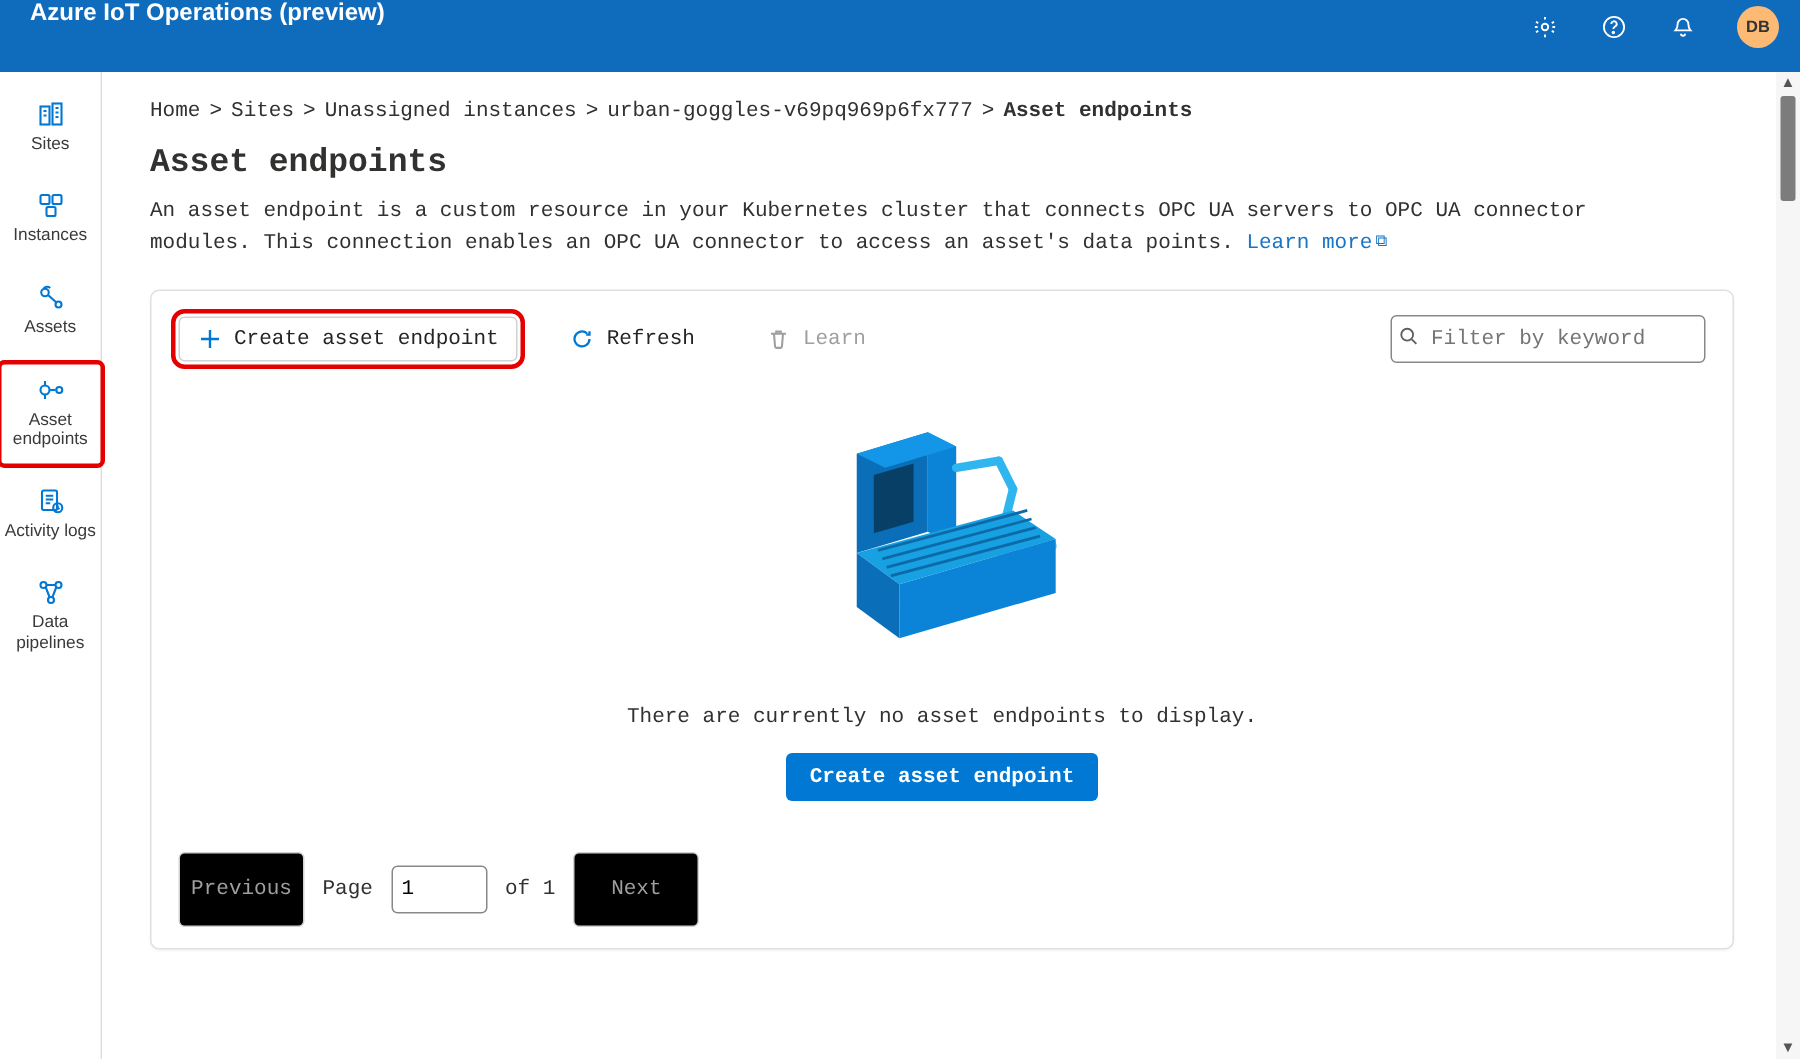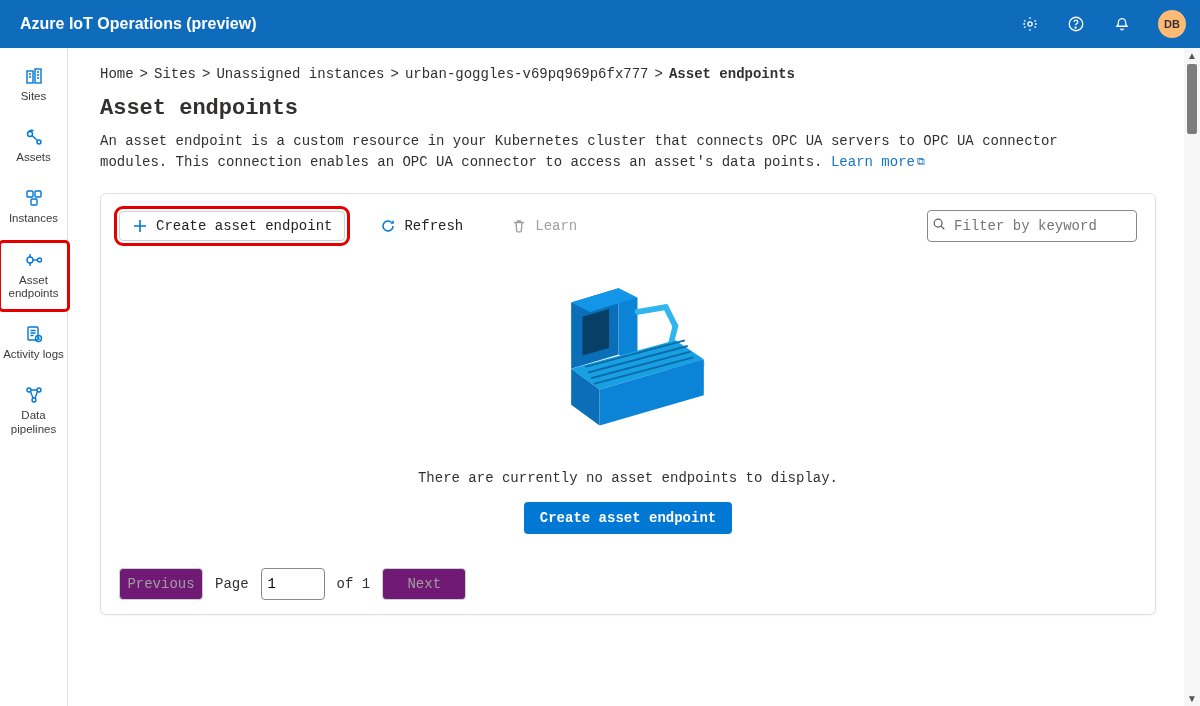--- a/index.html
+++ b/index.html
@@ -26,21 +26,21 @@
     color: var(--text);
     background: #fff;
     overflow: hidden;
   }
   
   .header {
     height: 48px;
     background: var(--header-blue);
     color: #fff;
     display: flex;
-    align-items: center;
+    align-items: flex-start;
     padding: 0 14px 0 20px;
   }
   .header-title { font-size: 16px; font-weight: 600; flex: 0 0 auto; }
   .header-spacer { flex: 1 1 auto; }
   .header-actions { display: flex; align-items: center; gap: 10px; }
   .header-icon {
     width: 36px; height: 36px;
     display: flex; align-items: center; justify-content: center;
     cursor: pointer; color:#fff;
   }
@@ -197,23 +197,23 @@
     font-weight: 600;
     cursor: pointer;
     font-family: inherit;
   }
   
   .pager {
     display: flex; align-items: center; gap: 12px;
     margin-top: 8px;
   }
   .pg-btn {
-    min-width: 84px; height: 32px;
+    min-width: 84px; height: 50px;
     border: 1px solid #d1d1d1;
-    background: #701a75;
+    background: #000000;
     color: var(--text-disabled);
     border-radius: 4px;
     font-size: 14px;
     cursor: default;
     font-family: inherit;
   }
   .page-input {
     width: 64px; height: 32px;
     border: 1px solid #8a8886;
     border-radius: 4px;
@@ -263,38 +263,38 @@
             <rect x="11" y="3" width="6" height="14"></rect>
           <path d="M5 8h2M5 11h2M13 6h2M13 9h2M13 12h2"></path>
         </svg>
       </span>
       <span>Sites</span>
     </div>
 
     <div class="nav-item">
       <span class="nav-icon">
         <svg width="20" height="20" viewBox="0 0 20 20" fill="none" stroke="currentColor" stroke-width="1.4">
+          <rect x="3" y="3" width="6" height="6" rx="1"></rect>
+            <rect x="11" y="3" width="6" height="6" rx="1"></rect>
+            <rect x="7" y="11" width="6" height="6" rx="1"></rect>
+        </svg>
+      </span>
+      <span>Instances</span>
+    </div>
+
+    <div class="nav-item">
+      <span class="nav-icon">
+        <svg width="20" height="20" viewBox="0 0 20 20" fill="none" stroke="currentColor" stroke-width="1.4">
           <circle cx="6" cy="7" r="2.5"></circle>
             <path d="M8.2 8.8 L14 14"></path>
             <circle cx="15" cy="15" r="2"></circle>
           <path d="M5 4.5c1-1.5 3-1.8 4.5-.5"></path>
         </svg>
       </span>
       <span>Assets</span>
-    </div>
-
-    <div class="nav-item">
-      <span class="nav-icon">
-        <svg width="20" height="20" viewBox="0 0 20 20" fill="none" stroke="currentColor" stroke-width="1.4">
-          <rect x="3" y="3" width="6" height="6" rx="1"></rect>
-            <rect x="11" y="3" width="6" height="6" rx="1"></rect>
-            <rect x="7" y="11" width="6" height="6" rx="1"></rect>
-        </svg>
-      </span>
-      <span>Instances</span>
     </div>
 
     <div class="nav-item highlighted">
       <span class="nav-icon">
         <svg width="20" height="20" viewBox="0 0 20 20" fill="none" stroke="currentColor" stroke-width="1.4">
           <circle cx="6" cy="10" r="3"></circle>
             <path d="M9 10h4"></path>
             <circle cx="15.5" cy="10" r="2"></circle>
           <path d="M6 7V4M6 13v3"></path>
         </svg>

